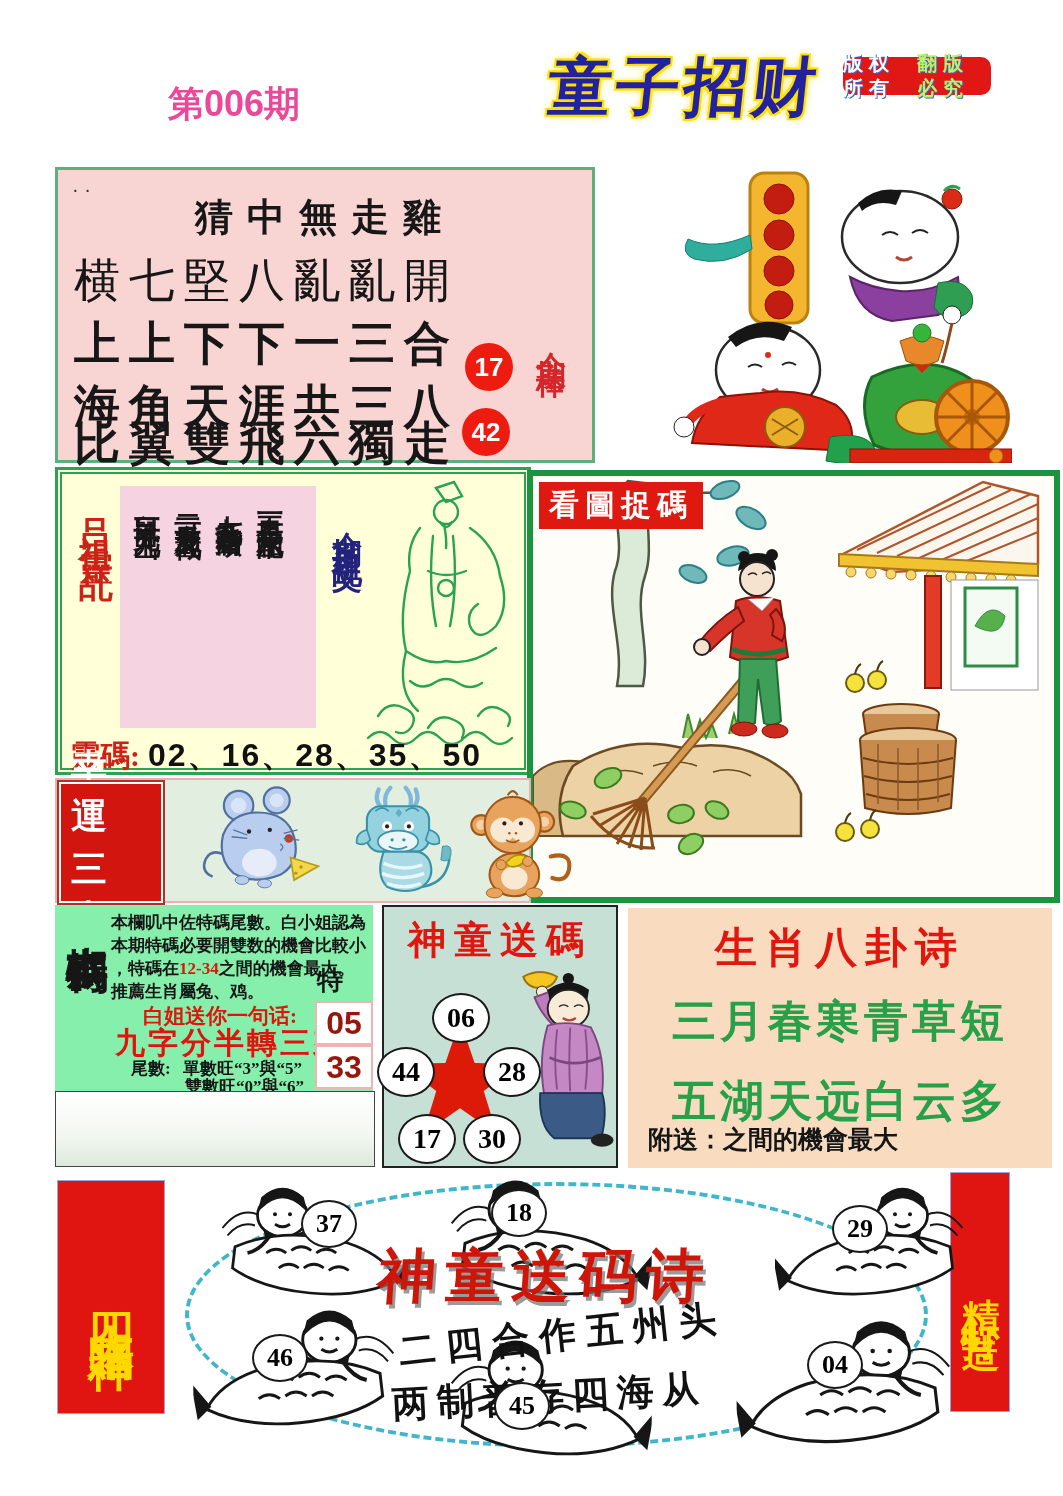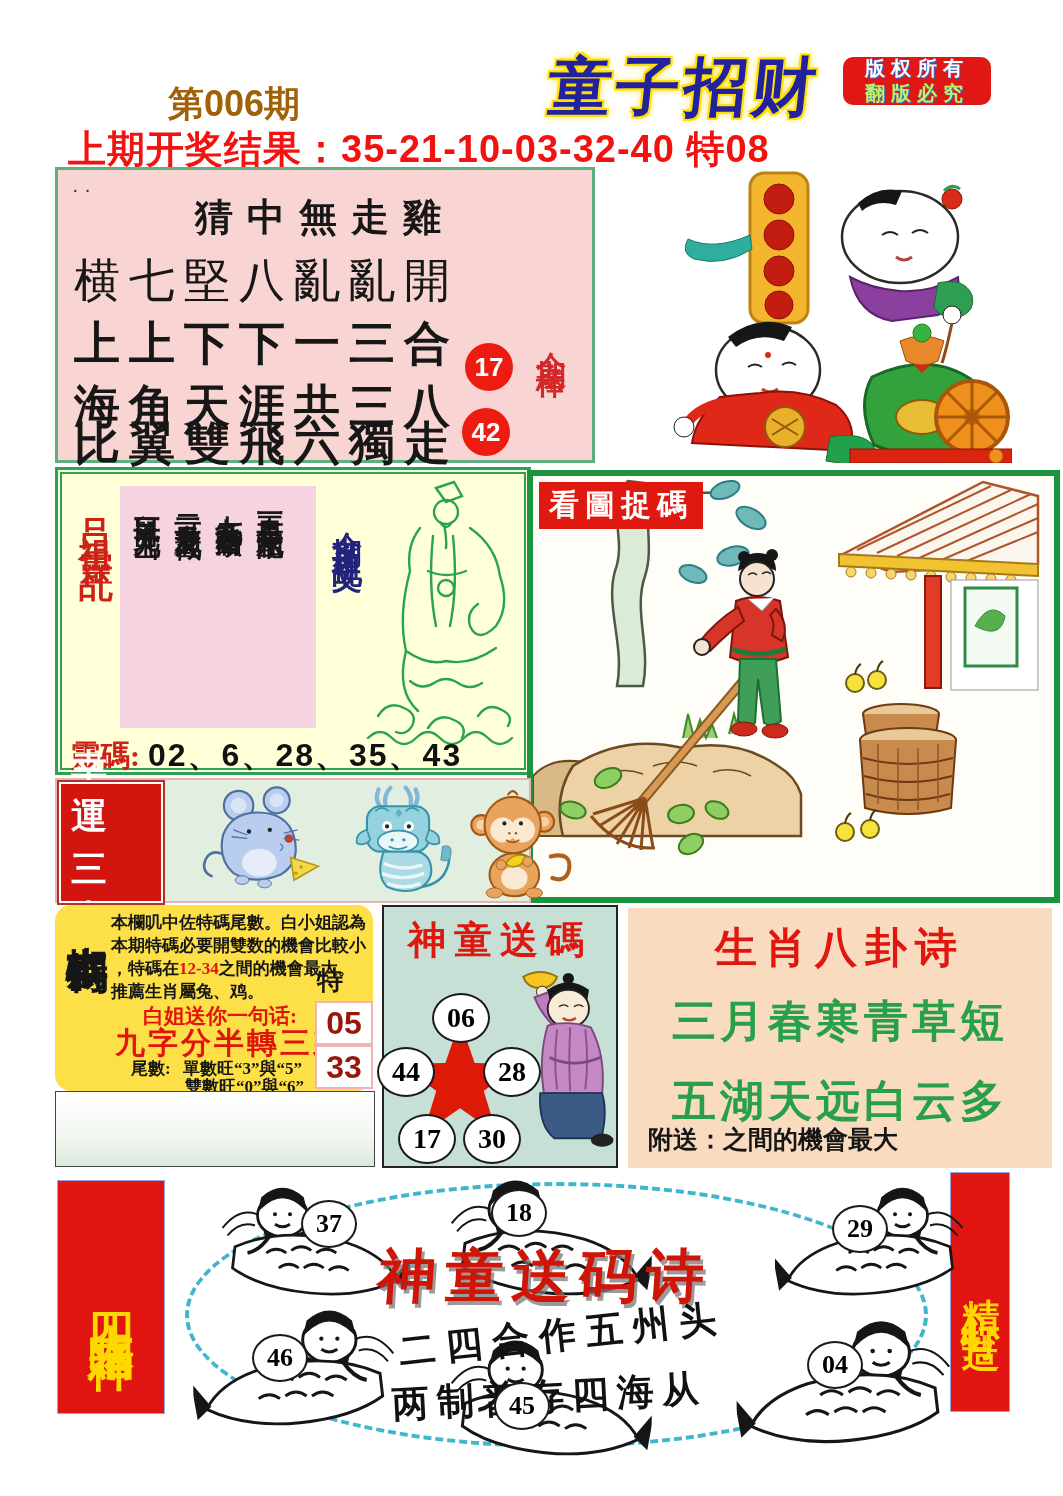--- a/index.html
+++ b/index.html
@@ -12,50 +12,49 @@
         display:flex;align-items:center;justify-content:center;}
   .badge{background:#fff;border:2px solid #1a1a1a;border-radius:50%;
          display:flex;align-items:center;justify-content:center;
          font-weight:bold;font-family:"Liberation Serif",serif;z-index:3;}
   .panel{box-sizing:border-box;}
   .poem-panel{background:#f8d5d3;border:3px solid #5fae7e;}
   .luzu-panel{background:#ffffd8;border:3px solid #2ba258;}
   .luzu-inner{position:absolute;inset:2px;border:2px solid #2ba258;}
   .scene-panel{background:#fffdf8;border:6px solid #1b9440;padding-left:21px;}
   .lucky-panel{background:#e2efe0;border:2px solid #e9b0b0;}
-  .special-panel{background:#fde047;border-radius:16px;}
+  .special-panel{background:#86efac;}
   .shentong-panel{background:#c6e0d6;border:2px solid #222;}
   .bagua-panel{background:#f9dcc0;}
   .banner{background:#e01410;border:1px solid #9aa3dd;display:flex;
           align-items:center;justify-content:center;}
   .banner span{color:#ffd800;font-weight:bold;letter-spacing:10px;}
   .red-label{background:#e01910;color:#fff;font-weight:bold;}
   .num-box{background:#fff;border:2px solid #f0b4b4;color:#97170c;
            font-weight:bold;display:flex;align-items:center;justify-content:center;}
   .dashed-ellipse{border:4px dashed #3fb6cc;border-radius:50%;z-index:0;}
   .woodcut{z-index:1;}
   .z2{z-index:2;}
 </style>
 </head>
 <body>
 
 <div id="page">
 
-  <div class="abs" style="left:168px;top:80px;font-size:36px;font-weight:bold;color:#a16207;">第006期</div>
+  <div class="abs" style="left:168px;top:80px;font-size:36px;font-weight:bold;color:#ec4899;">第006期</div>
 
   <div class="abs serif" style="left:548px;top:44px;font-size:64px;font-weight:900;color:#22229e;letter-spacing:4px;transform:skewX(-6deg);
               text-shadow:0 0 3px #ffe000,2px 2px 0 #ffe000,-2px -2px 0 #ffe000,2px -2px 0 #ffe000,-2px 2px 0 #ffe000,0 0 8px #ffd700;">童子招财</div>
 
-  <div class="abs" style="left:843px;top:57px;width:148px;height:48px;background:#e01714;border-radius:10px;
-              display:flex;flex-direction:column;align-items:center;justify-content:center;line-height:25px;">
+  <div class="abs" style="left:843px;top:57px;width:148px;height:38px;background:#e01714;border-radius:10px;
+              display:flex;flex-direction:row;align-items:center;justify-content:center;line-height:25px;">
     <span style="color:#fff;font-size:20px;font-weight:bold;letter-spacing:6px;text-shadow:1px 1px 0 #2a6adf;">版权所有</span>
     <span style="color:#bef264;font-size:20px;font-weight:bold;letter-spacing:6px;text-shadow:1px 1px 0 #2a6adf;">翻版必究</span>
   </div>
 
-  <div class="abs" style="left:68px;top:124px;font-size:38px;font-weight:bold;color:#f2120f;letter-spacing:1px;">上期开奖结果：35-21-10-03-32-40 特08</div>
 
   <div class="abs panel poem-panel" style="left:55px;top:167px;width:540px;height:296px;">
     <div class="abs" style="left:14px;top:8px;font-size:20px;color:#333;">· ·</div>
     <div class="abs serif" style="left:0;top:22px;width:100%;text-align:center;font-size:38px;font-weight:900;color:#171717;letter-spacing:14px;">猜中無走雞</div>
     <div class="abs serif" style="left:16px;top:80px;font-size:46px;font-weight:normal;color:#171717;letter-spacing:9px;">横七堅八亂亂開</div>
     <div class="abs serif" style="left:16px;top:143px;font-size:46px;font-weight:bold;color:#171717;letter-spacing:9px;">上上下下一三合</div>
     <div class="abs serif" style="left:16px;top:206px;font-size:46px;font-weight:bold;color:#171717;letter-spacing:9px;">海角天涯共三八</div>
     <div class="abs serif" style="left:16px;top:243px;font-size:46px;font-weight:bold;color:#171717;letter-spacing:9px;">比翼雙飛六獨走</div>
     <div class="abs ball" style="left:407px;top:173px;width:48px;height:48px;font-size:26px;">17</div>
     <div class="abs ball" style="left:404px;top:238px;width:48px;height:48px;font-size:26px;">42</div>
@@ -129,21 +128,21 @@
         <path d="M48,175 Q70,190 88,185 Q112,190 138,172"></path>
         <path d="M52,205 q12,10 24,2 q12,-8 24,0 q12,8 24,0"></path>
         <path d="M20,240 q10,-16 26,-8 q14,6 8,18 q-6,10 -16,6"></path>
         <path d="M70,252 q10,-16 26,-8 q14,6 8,18"></path>
         <path d="M120,240 q10,-14 24,-6 q12,6 6,16"></path>
         <path d="M10,262 q12,-12 24,0 q12,12 24,0 q12,-12 24,0 q12,12 24,0 q12,-12 24,0 q12,12 24,0"></path>
       </g>
     </svg>
     <div class="abs" style="left:12px;top:264px;display:flex;align-items:baseline;gap:8px;">
       <span class="serif" style="font-size:30px;font-weight:900;color:#cc2218;">靈碼:</span>
-      <span style="font-size:32px;font-weight:bold;color:#111;letter-spacing:2px;">02、6、28、35、43</span>
+      <span style="font-size:32px;font-weight:bold;color:#111;letter-spacing:2px;">02、16、28、35、50</span>
     </div>
   </div>
 
   <div class="abs panel scene-panel" style="left:527px;top:470px;width:533px;height:433px;">
     <div class="abs red-label" style="left:6px;top:6px;font-size:30px;padding:3px 10px;letter-spacing:6px;z-index:2;">看圖捉碼</div>
     <svg class="abs" style="left:0;top:0;" width="521" height="421" viewBox="0 0 521 421">
 
       <path d="M95,5 C70,30 95,60 82,95 C72,130 92,170 84,210 L110,210 C118,170 100,135 112,100 C122,70 108,40 120,8 Z" fill="#dcead8" stroke="#4a5a44" stroke-width="2.5"></path>
       <path d="M100,18 C140,10 160,20 188,16" fill="none" stroke="#4a5a44" stroke-width="2.5"></path>
       <g fill="#6fb9bb" stroke="#2e7f84" stroke-width="2">

